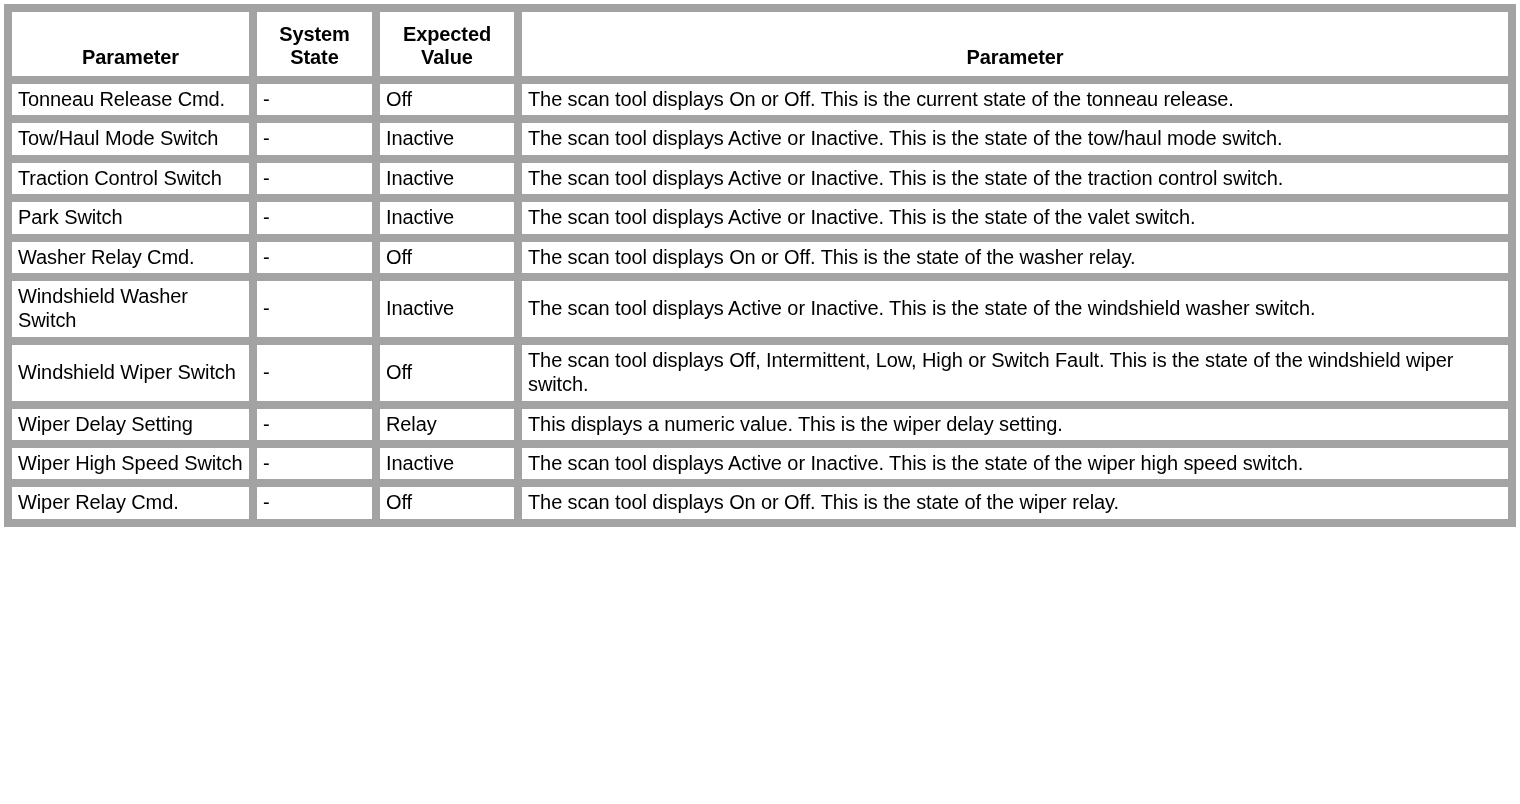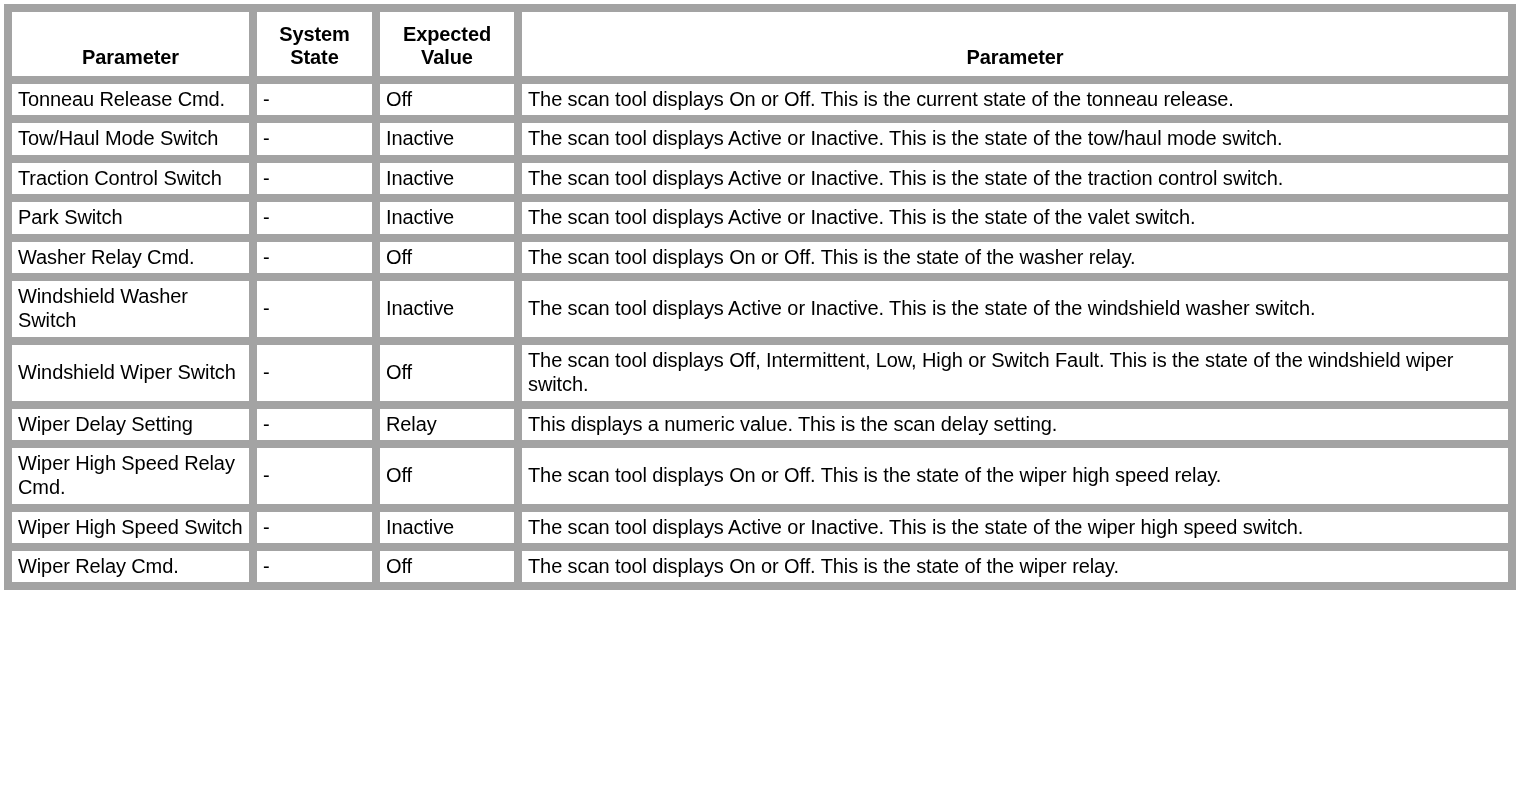--- a/index.html
+++ b/index.html
@@ -140,27 +140,21 @@
         <tr>
           <td class="cell-param">Windshield Wiper Switch</td>
           <td class="cell-state">-</td>
           <td class="cell-value">Off</td>
           <td class="cell-def">The scan tool displays Off, Intermittent, Low, High or Switch Fault. This is the state of the windshield wiper switch.</td>
         </tr>
         <tr>
           <td class="cell-param">Wiper Delay Setting</td>
           <td class="cell-state">-</td>
           <td class="cell-value">Relay</td>
-          <td class="cell-def">This displays a numeric value. This is the scan delay setting.</td>
-        </tr>
-        <tr>
-          <td class="cell-param">Wiper High Speed Relay Cmd.</td>
-          <td class="cell-state">-</td>
-          <td class="cell-value">Off</td>
-          <td class="cell-def">The scan tool displays On or Off. This is the state of the wiper high speed relay.</td>
+          <td class="cell-def">This displays a numeric value. This is the wiper delay setting.</td>
         </tr>
         <tr>
           <td class="cell-param">Wiper High Speed Switch</td>
           <td class="cell-state">-</td>
           <td class="cell-value">Inactive</td>
           <td class="cell-def">The scan tool displays Active or Inactive. This is the state of the wiper high speed switch.</td>
         </tr>
         <tr>
           <td class="cell-param">Wiper Relay Cmd.</td>
           <td class="cell-state">-</td>

